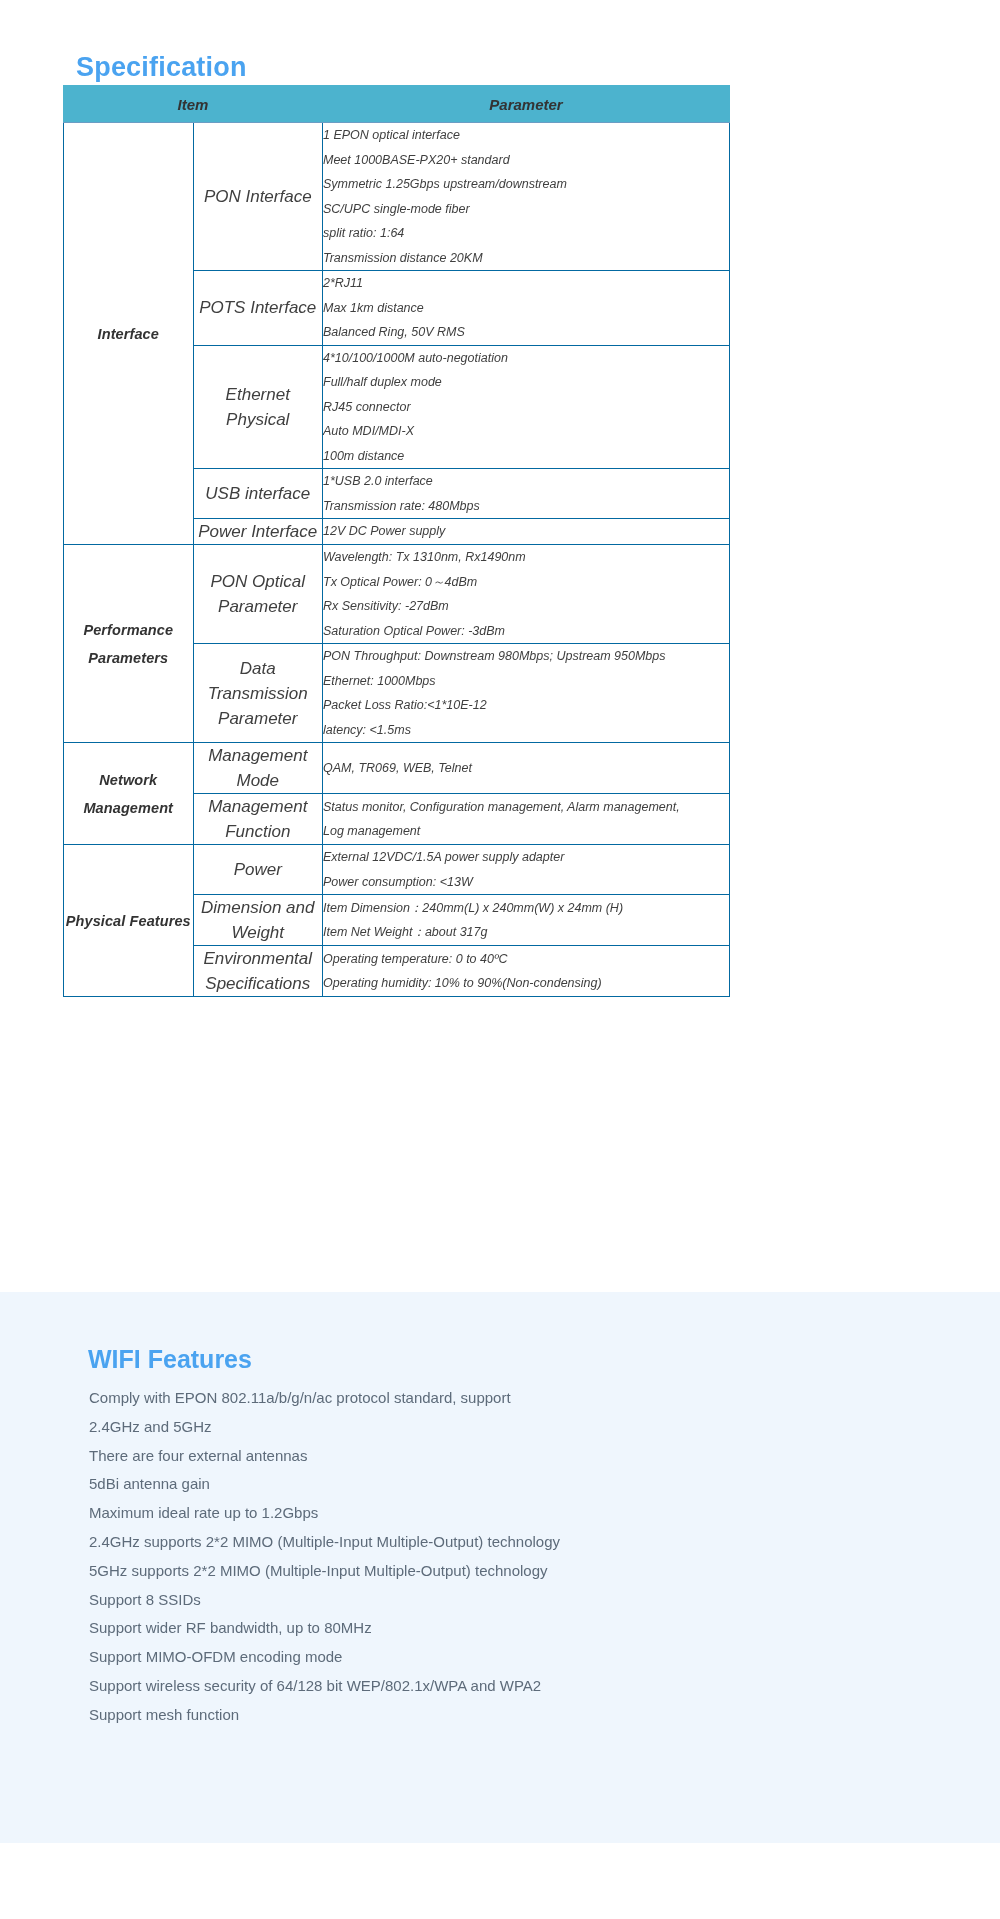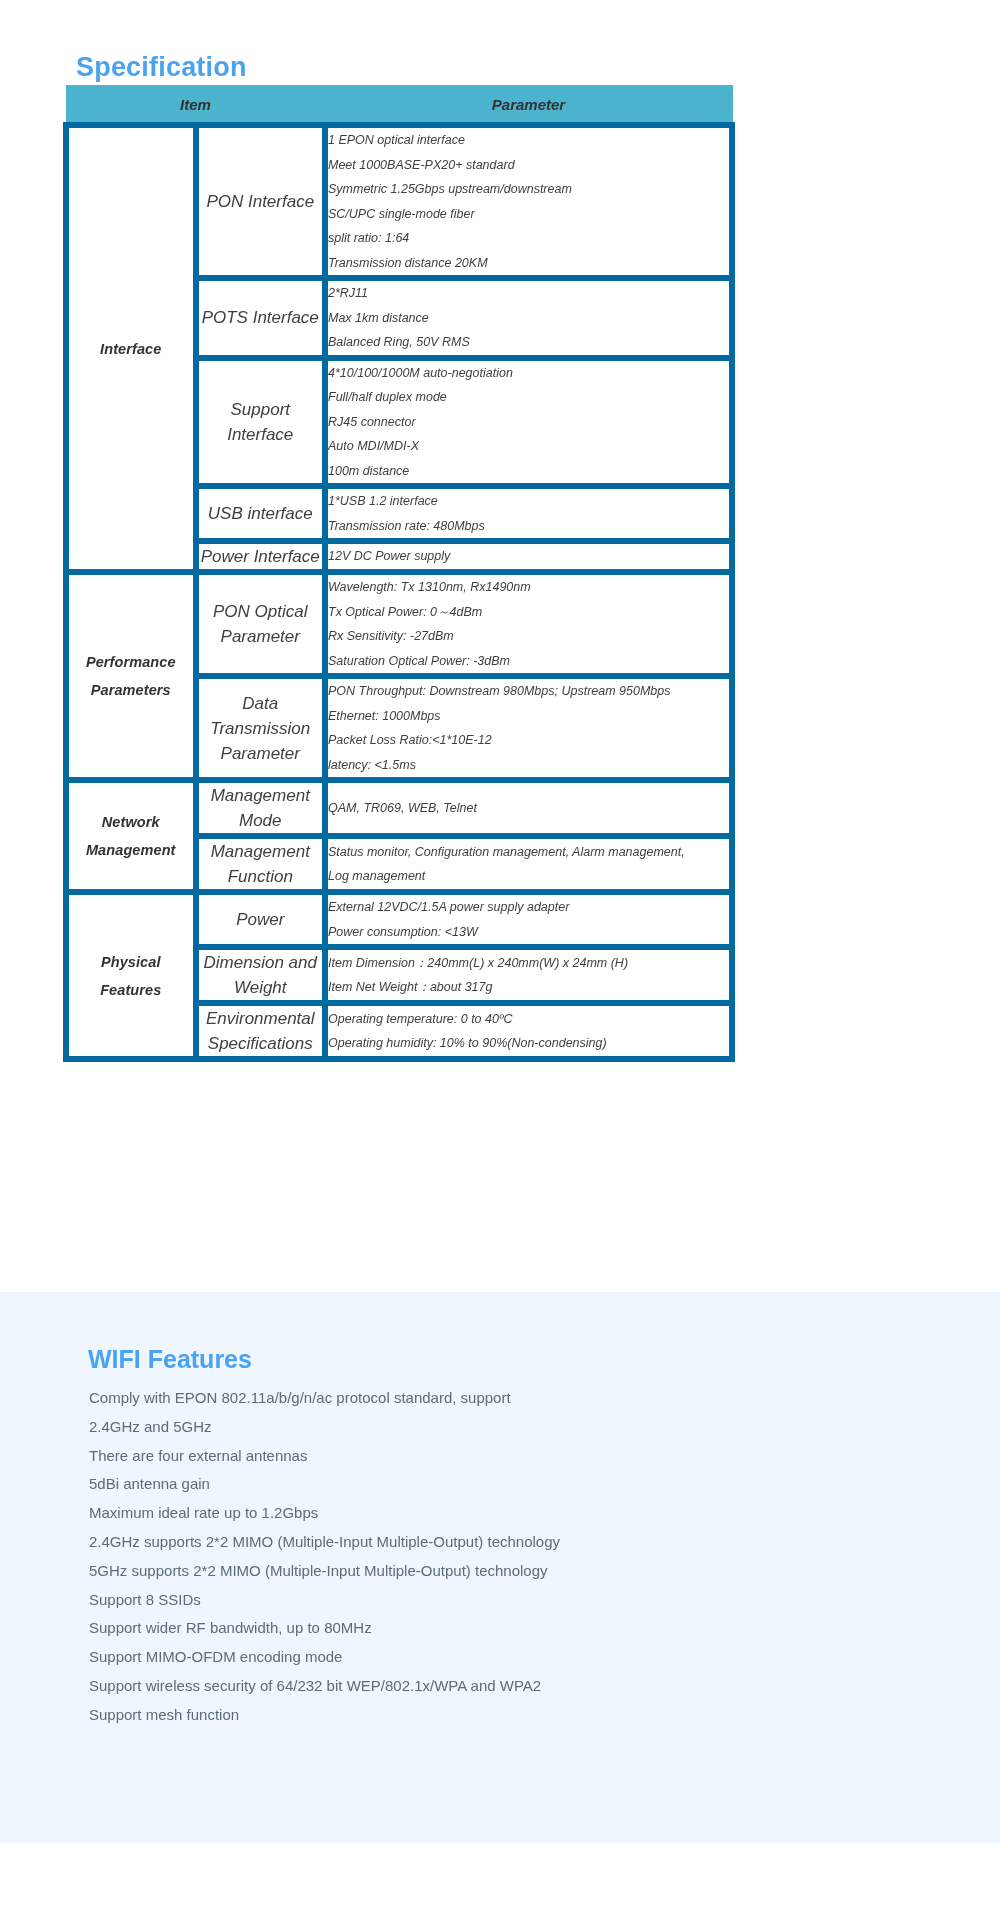--- a/index.html
+++ b/index.html
@@ -38,21 +38,21 @@
     top: 85px;
     width: 664px;
   }
   table.spec {
     border-collapse: collapse;
     width: 664px;
     table-layout: fixed;
     font-style: italic;
   }
   table.spec td, table.spec th {
-    border: 6px solid #0369a1;
+    border: 1px solid #0369a1;
     vertical-align: middle;
     padding: 0;
   }
   table.spec thead th {
     background: #4cb3ce;
     color: #333333;
     font-size: 15px;
     font-weight: bold;
     height: 36px;
     text-align: center;
@@ -150,33 +150,33 @@
           </tr>
           <tr>
             <td class="sub">POTS Interface</td>
             <td class="val">
               <div class="line">2*RJ11</div>
               <div class="line">Max 1km distance</div>
               <div class="line">Balanced Ring, 50V RMS</div>
             </td>
           </tr>
           <tr>
-            <td class="sub">Support Interface</td>
+            <td class="sub">Ethernet Physical</td>
             <td class="val">
               <div class="line">4*10/100/1000M auto-negotiation</div>
               <div class="line">Full/half duplex mode</div>
               <div class="line">RJ45 connector</div>
               <div class="line">Auto MDI/MDI-X</div>
               <div class="line">100m distance</div>
             </td>
           </tr>
           <tr>
             <td class="sub">USB interface</td>
             <td class="val">
-              <div class="line">1*USB 1.2 interface</div>
+              <div class="line">1*USB 2.0 interface</div>
               <div class="line">Transmission rate: 480Mbps</div>
             </td>
           </tr>
           <tr>
             <td class="sub">Power Interface</td>
             <td class="val">
               <div class="line">12V DC Power supply</div>
             </td>
           </tr>
           <tr>
@@ -246,16 +246,16 @@
       <div class="wifi-line">Comply with EPON 802.11a/b/g/n/ac protocol standard, support</div>
       <div class="wifi-line">2.4GHz and 5GHz</div>
       <div class="wifi-line">There are four external antennas</div>
       <div class="wifi-line">5dBi antenna gain</div>
       <div class="wifi-line">Maximum ideal rate up to 1.2Gbps</div>
       <div class="wifi-line">2.4GHz supports 2*2 MIMO (Multiple-Input Multiple-Output) technology</div>
       <div class="wifi-line">5GHz supports 2*2 MIMO (Multiple-Input Multiple-Output) technology</div>
       <div class="wifi-line">Support 8 SSIDs</div>
       <div class="wifi-line">Support wider RF bandwidth, up to 80MHz</div>
       <div class="wifi-line">Support MIMO-OFDM encoding mode</div>
-      <div class="wifi-line">Support wireless security of 64/232 bit WEP/802.1x/WPA and WPA2</div>
+      <div class="wifi-line">Support wireless security of 64/128 bit WEP/802.1x/WPA and WPA2</div>
       <div class="wifi-line">Support mesh function</div>
     </div>
 </section>
 
 </body></html>

